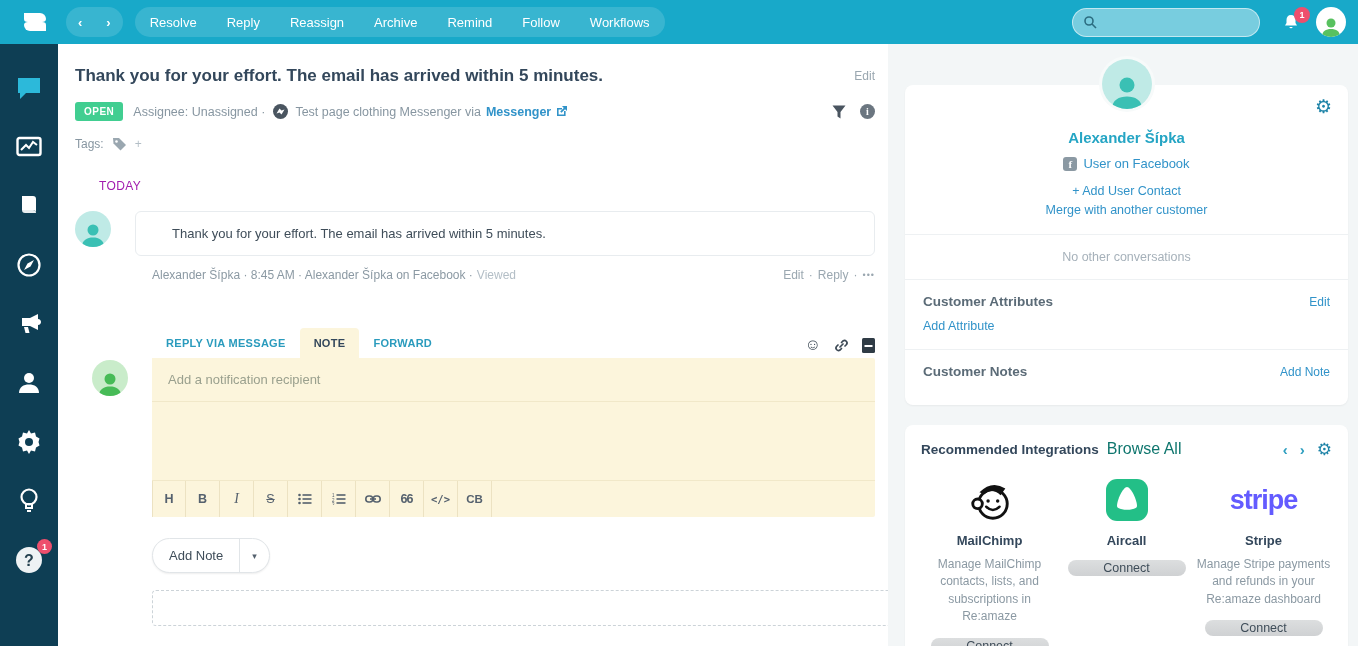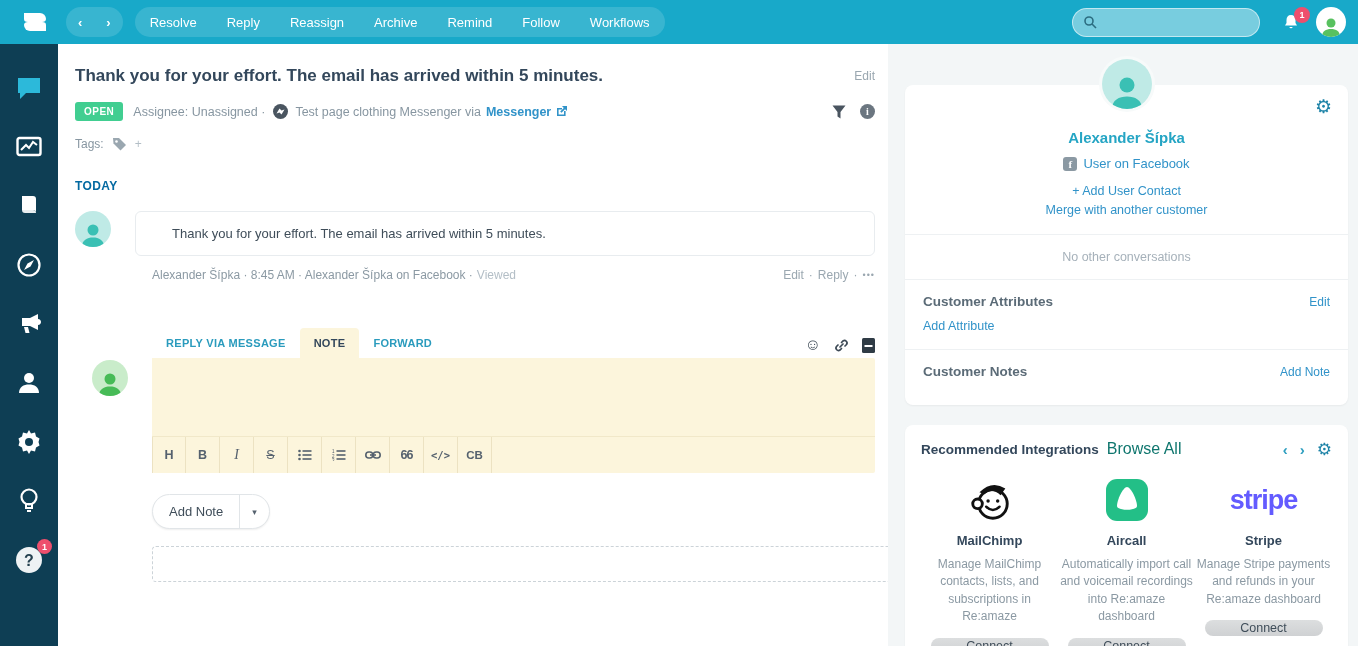--- a/index.html
+++ b/index.html
@@ -28,21 +28,21 @@
   .title { font-size:17px; font-weight:700; color:#33475b; }
   .editlink { margin-left:auto; font-size:12px; color:#9aa7b0; cursor:pointer; padding-top:3px; }
   .statusrow { display:flex; align-items:center; margin-top:16px; font-size:12.5px; color:#8796a1; }
   .open-badge { background:#41ce91; color:#fff; font-size:10px; font-weight:bold; letter-spacing:.5px; border-radius:3px; padding:4px 9px; margin-right:10px; }
   .bluelink { color:#3193c9; font-weight:700; cursor:pointer; text-decoration:none; }
   .iconrow-right { margin-left:auto; display:flex; align-items:center; gap:14px; }
   .tagsrow { display:flex; align-items:center; gap:8px; margin-top:16px; font-size:12px; color:#8796a1; }
   .divider-msgs { display:flex; align-items:center; gap:14px; margin-top:34px; }
   .divider-msgs .line { flex:1; height:1px; background:#e3e7ea; }
   .divider-msgs .lbl { font-size:13px; color:#98a4ad; cursor:pointer; }
-  .dayrow { margin-top:28px; font-size:12px; font-weight:700; color:#0369a1; letter-spacing:.4px; }
+  .dayrow { margin-top:28px; font-size:12px; font-weight:400; color:#a21caf; letter-spacing:.4px;margin-left:24px; }
   .msgrow { display:flex; margin-top:18px; }
   .msg-avatar { width:36px; height:36px; border-radius:50%; background:#bfeae6; overflow:hidden; display:flex; align-items:flex-end; justify-content:center; flex:none; }
   .bubble { margin-left:24px; flex:1; border:1px solid #e8ecef; border-radius:6px; background:#fff; padding:14px 16px 14px 36px; font-size:13px; color:#3f4d59; }
   .metarow { display:flex; margin-top:12px; margin-left:77px; font-size:12px; color:#8b99a3; }
   .meta-viewed { color:#b3bec6; margin-left:4px; }
   .meta-actions { margin-left:auto; color:#9aa7b0; display:flex; gap:5px; align-items:center; cursor:default; }
   .meta-actions span { cursor:pointer; }
 
   
   .composer { margin-left:77px; margin-top:46px; position:relative; }
@@ -301,20 +301,21 @@
         </span>
         <span>
           <svg width="13" height="15" viewBox="0 0 13 15">
               <rect x="0" y="0" width="13" height="15" rx="1.5" fill="#2f3b45"></rect>
               <rect x="2.5" y="7" width="8" height="2" fill="#fff"></rect>
             </svg>
         </span>
       </div>
     </div>
     <div class="editor">
+      <div class="recipient">Add a notification recipient</div>
       <div class="editor-body"></div>
       <div class="toolbar">
         <div class="tcell t-h">H</div>
         <div class="tcell t-b">B</div>
         <div class="tcell t-i">I</div>
         <div class="tcell t-s">S</div>
         <div class="tcell">
           <svg width="14" height="12" viewBox="0 0 14 12">
               <circle cx="1.5" cy="2" r="1.3" fill="#55616e"></circle>
               <circle cx="1.5" cy="6" r="1.3" fill="#55616e"></circle>
@@ -423,21 +424,20 @@
         <button class="connect">Connect</button>
       </div>
       <div class="int-col">
         <div class="int-logo">
           <svg width="44" height="44" viewBox="0 0 44 44">
               <rect x="1" y="1" width="42" height="42" rx="11" fill="#23bf87"></rect>
               <path d="M22 9 c4 0 10 13 10 19 c0 5 -20 5 -20 0 c0-6 6-19 10-19 z" fill="#fff"></path>
             </svg>
         </div>
         <div class="int-name">Aircall</div>
-        <div class="int-desc">Automatically import call and voicemail recordings into Re:amaze dashboard</div>
         <button class="connect">Connect</button>
       </div>
       <div class="int-col">
         <div class="int-logo">
           <span class="stripe-word">stripe</span>
         </div>
         <div class="int-name">Stripe</div>
         <div class="int-desc">Manage Stripe payments and refunds in your Re:amaze dashboard</div>
         <button class="connect">Connect</button>
       </div>

